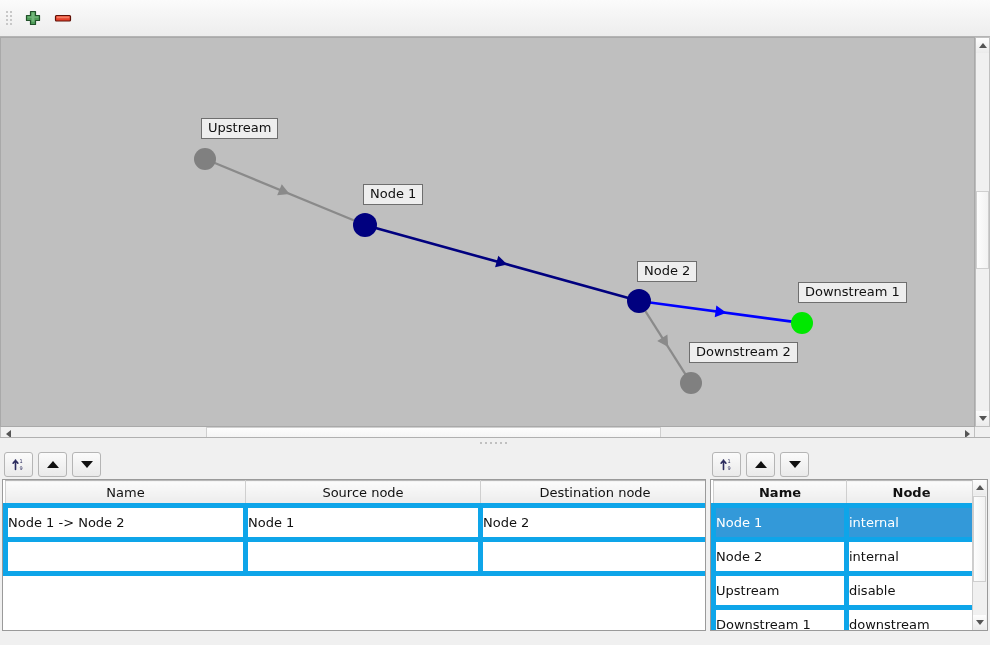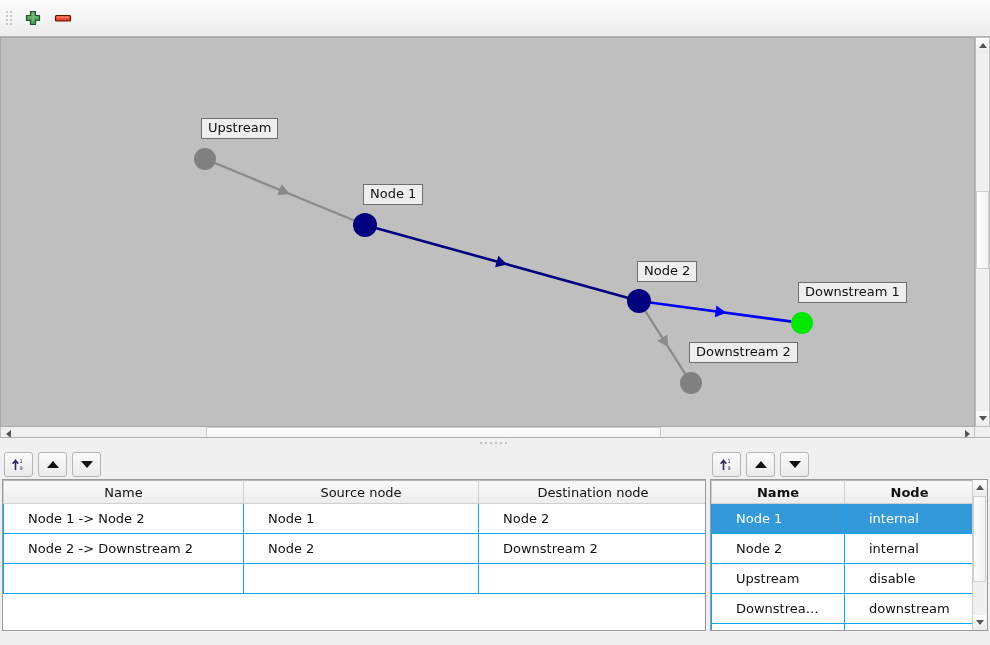--- a/index.html
+++ b/index.html
@@ -188,23 +188,23 @@
     background: linear-gradient(to bottom,#fbfbfb,#ececec);
     border: 1px solid #cfcfcf;
     border-top: 1px solid #b9b9b9;
     font-weight: normal;
     height: 22px;
     padding: 0 4px;
     color: #111;
   }
   table.grid.bold-head th { font-weight: bold; }
   table.grid td {
-    border: 1px solid #0ea5e9;
+    border: 5px solid #0ea5e9;
     height: 29px;
-    padding: 0 24px;
+    padding: 0 0;
     background: #fff;
     color: #111;
     overflow: hidden;
     white-space: nowrap;
     text-overflow: ellipsis;
   }
   tr.selected td {
     background: #3399d9;
     color: #ffffff;
   }
@@ -342,25 +342,20 @@
               <th>Name</th>
               <th>Source node</th>
               <th>Destination node</th>
             </tr>
           </thead>
           <tbody id="edges-body">
               <tr>
                 <td>Node 1 -&gt; Node 2</td>
                 <td>Node 1</td>
                 <td>Node 2</td>
-              </tr>
-              <tr>
-                <td>Node 2 -&gt; Downstream 2</td>
-                <td>Node 2</td>
-                <td>Downstream 2</td>
               </tr>
               <tr>
                 <td>&nbsp;</td>
                 <td>&nbsp;</td>
                 <td>&nbsp;</td>
               </tr>
             </tbody>
         </table>
       </div>
     </div>

